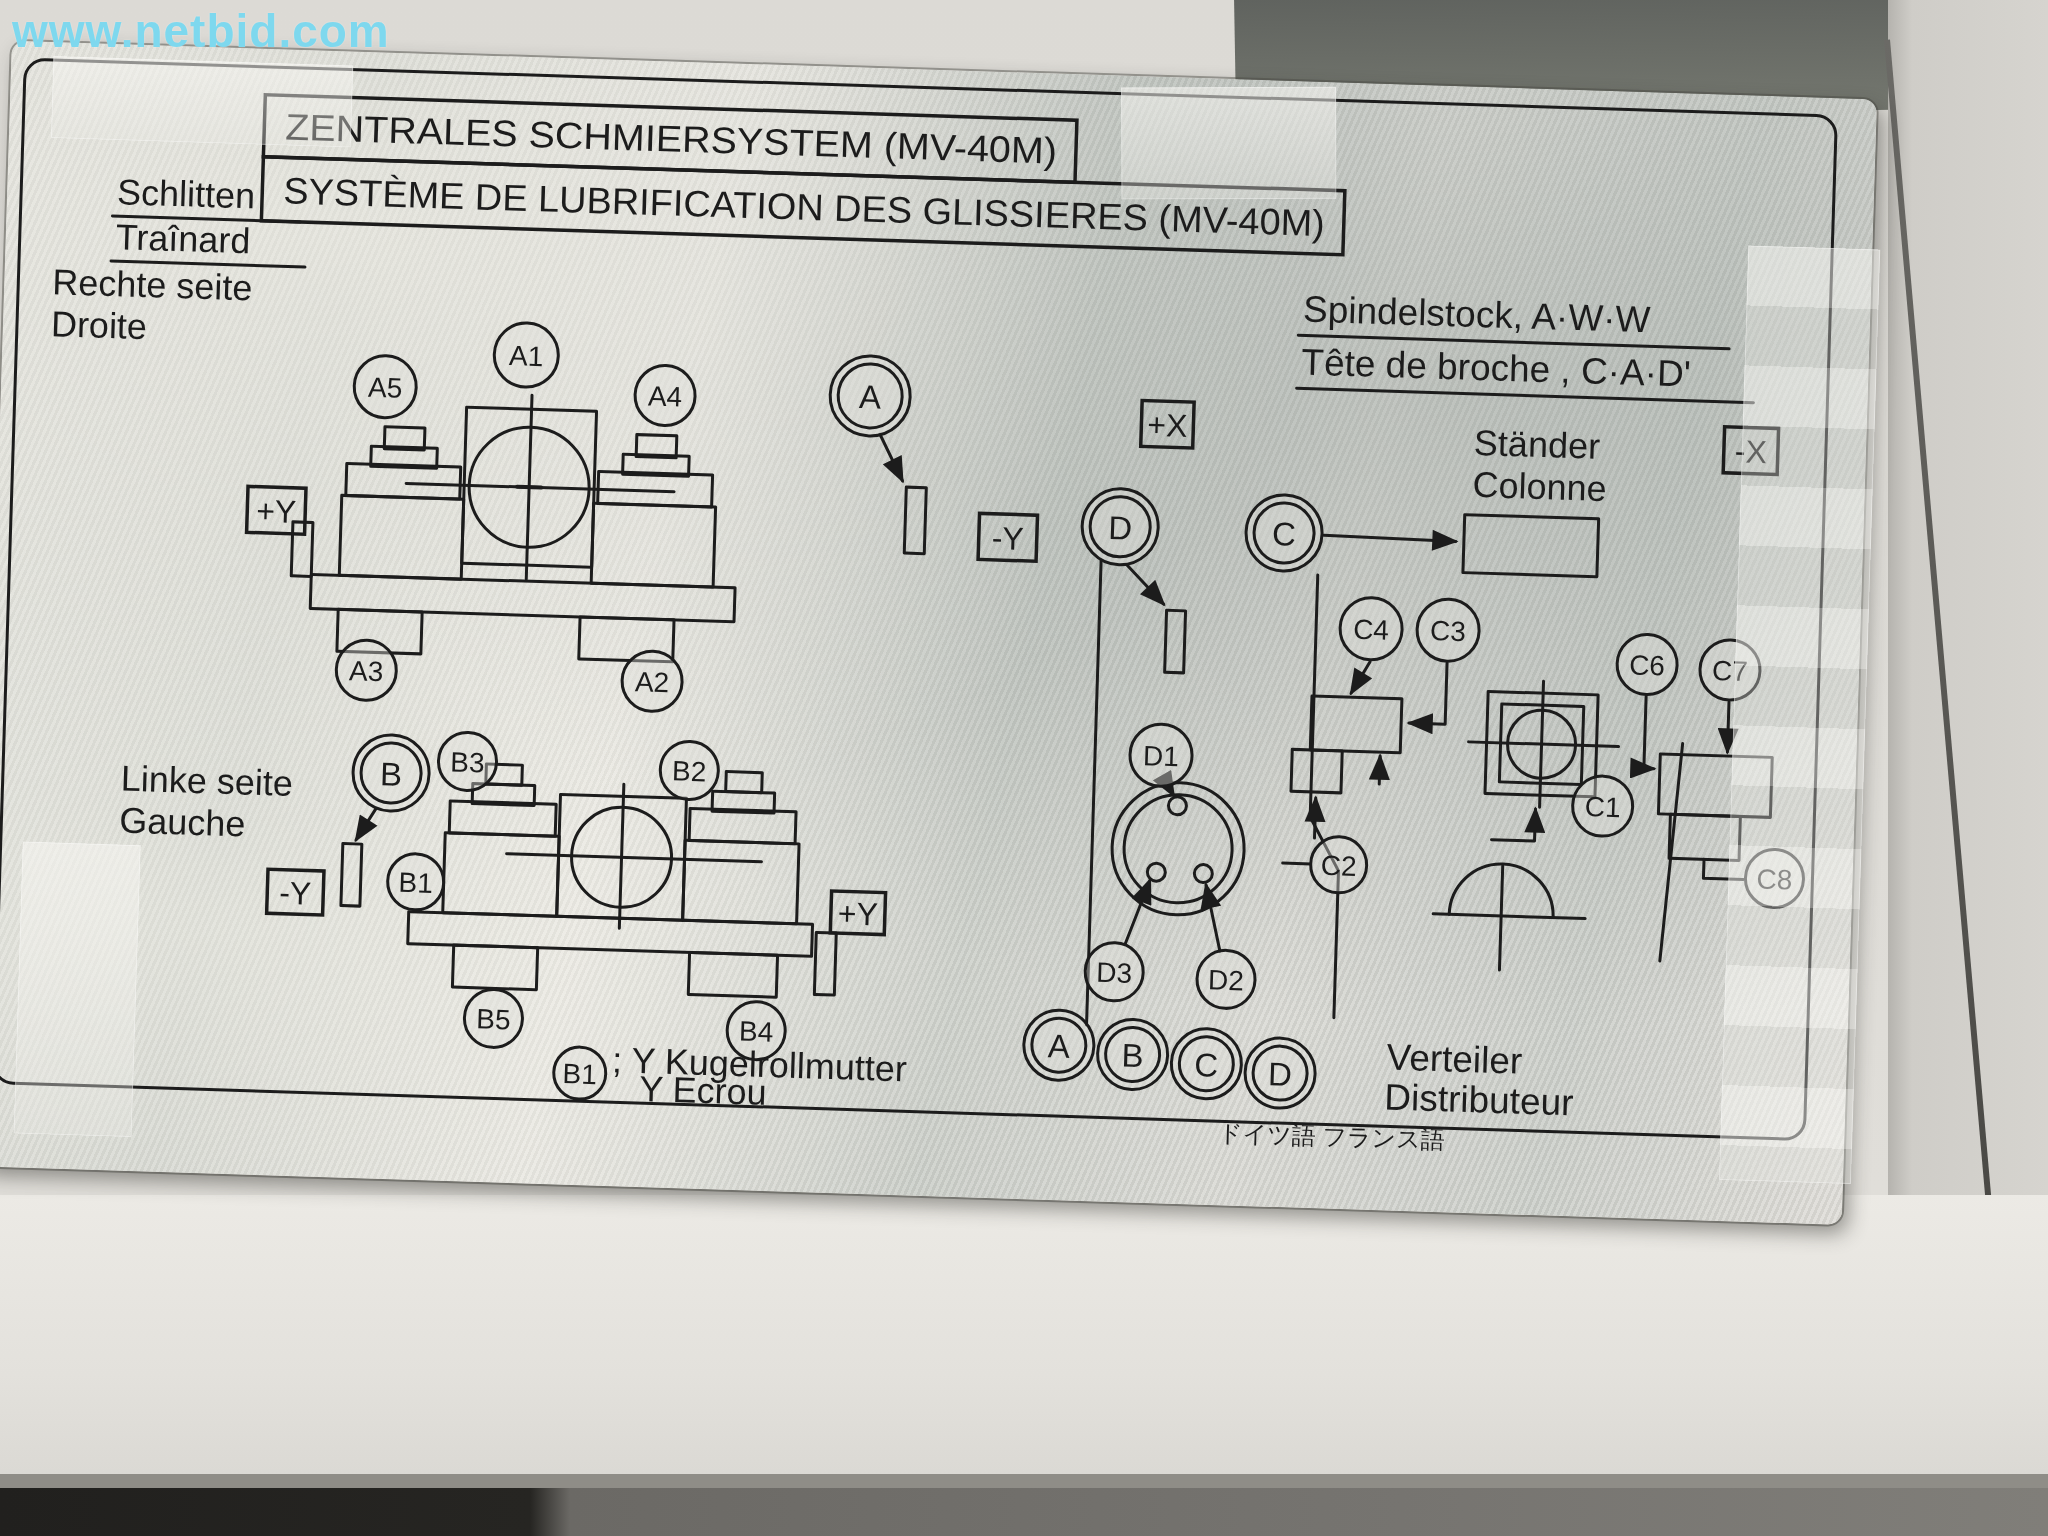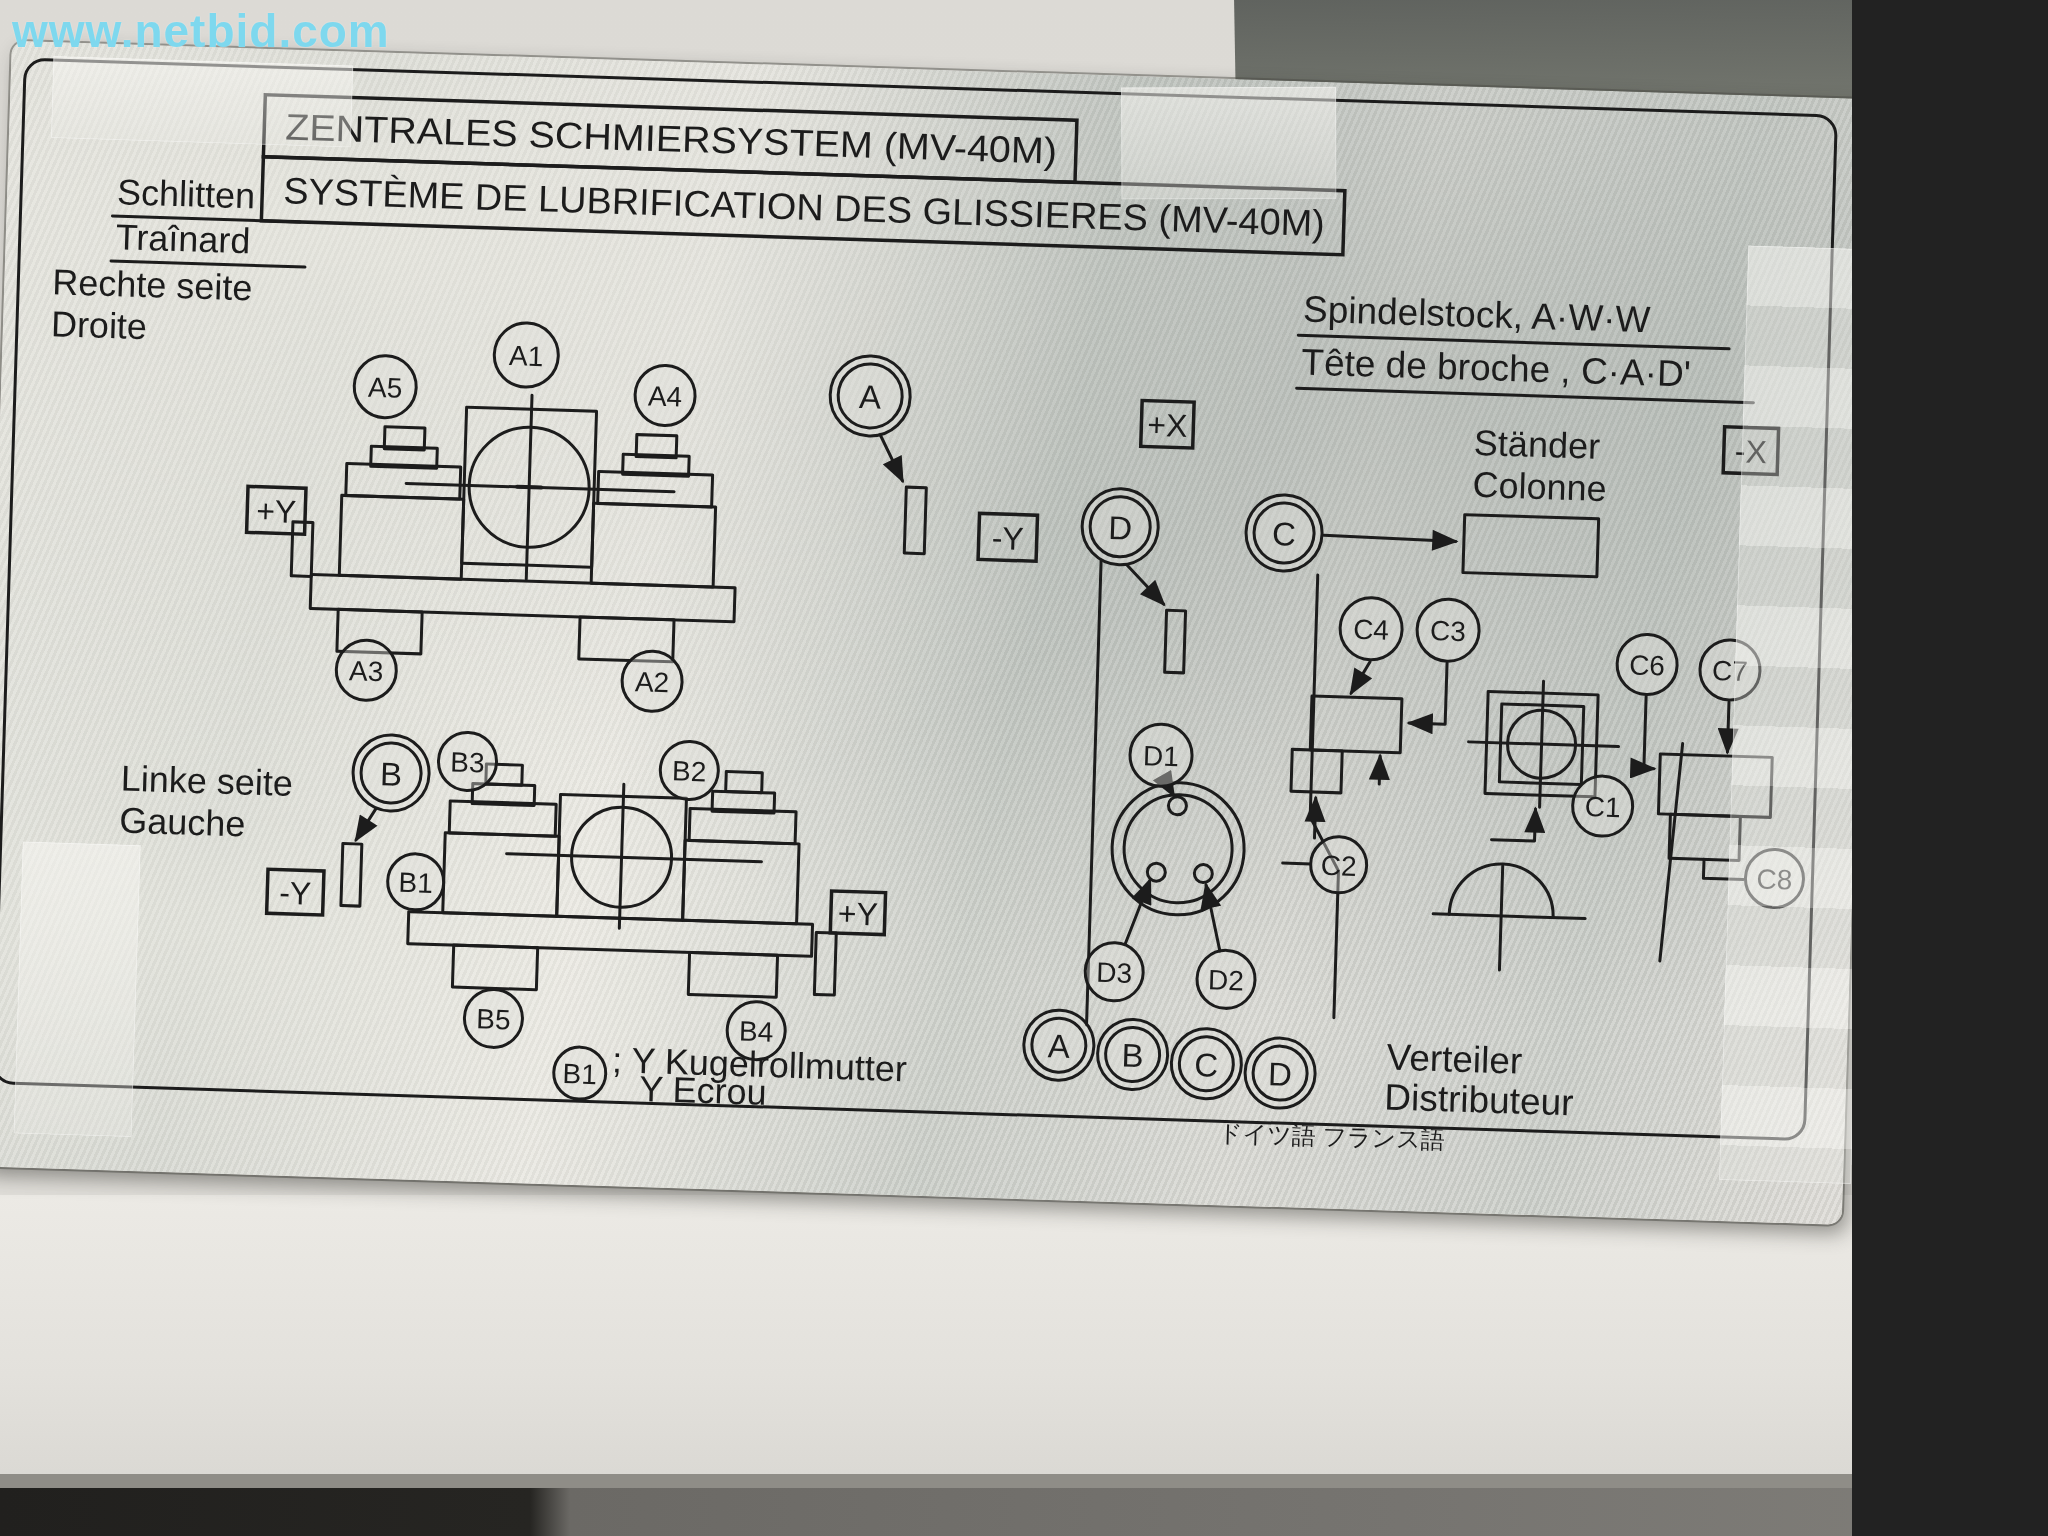--- a/index.html
+++ b/index.html
@@ -1,16 +1,16 @@
 <!DOCTYPE html>
 <html><head>
 <meta charset="utf-8">
 <style>
   html,body{margin:0;padding:0;background:#222;}
-  .photo{position:relative;width:1852px;height:1536px;overflow:hidden;
+  .photo{position:relative;width:2048px;height:1536px;overflow:hidden;
     background:linear-gradient(180deg,#dcdad5 0%,#dedcd7 55%,#e2e0db 100%);
     font-family:"Liberation Sans",sans-serif;}
   
   .band-topright{position:absolute;left:1235px;top:-14px;width:820px;height:128px;
     background:linear-gradient(180deg,#5f625e,#74776f);transform:rotate(-1deg);}
   .seam-panel{position:absolute;left:1888px;top:0;width:160px;height:1536px;
     background:linear-gradient(90deg,#b5b3ae 0,#cfcdc8 24px,#d6d4cf 100%);}
   .seam-line{position:absolute;left:1884px;top:40px;width:6px;height:1520px;
     background:linear-gradient(180deg,#6b6a66,#403f3b);transform:rotate(-5deg);transform-origin:top left;}
   .bottom-white{position:absolute;left:0;top:1195px;width:2048px;height:300px;

